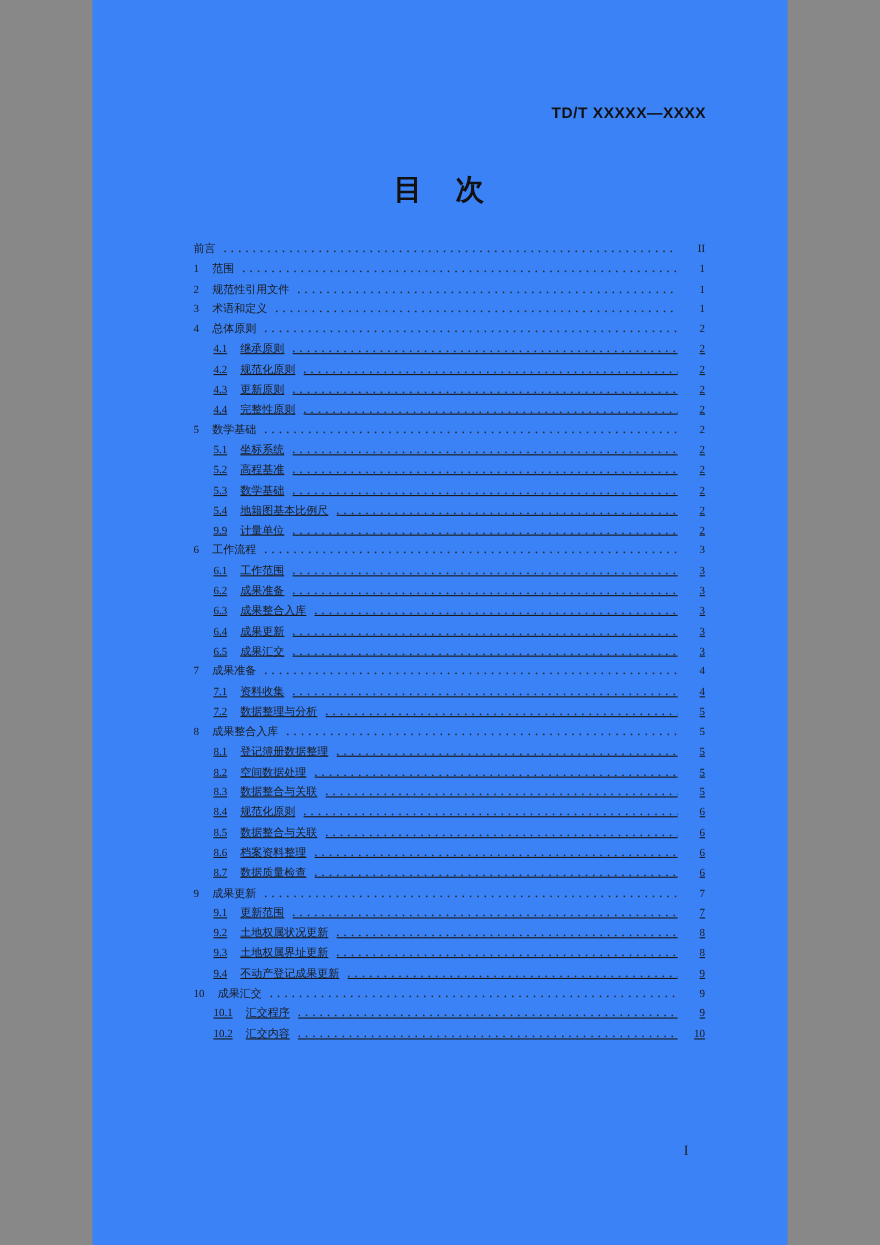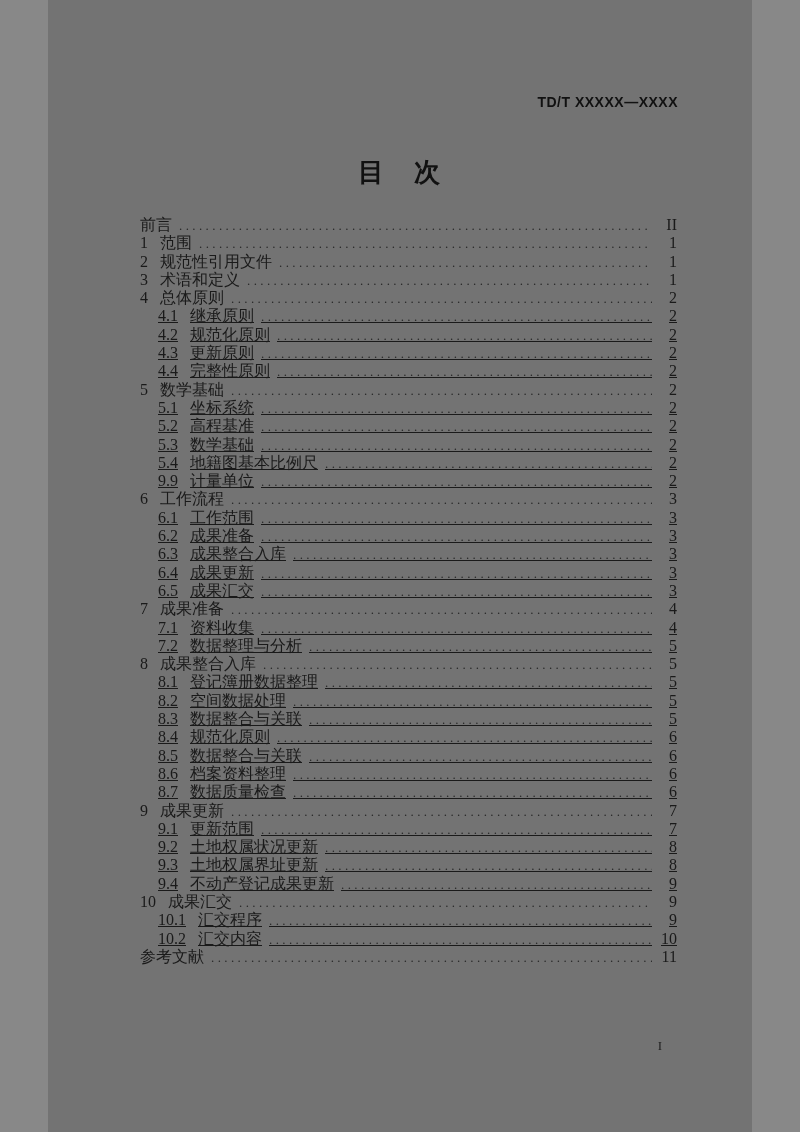--- a/index.html
+++ b/index.html
@@ -1,23 +1,23 @@
 <!DOCTYPE html>
 <html><head>
 <meta charset="utf-8">
 <style>
   html, body { margin: 0; padding: 0; background: #888; }
   * { box-sizing: border-box; }
 
   .page {
     position: relative;
-    width: 704px;
+    width: 632px;
     height: 1132px;
     margin: 0 auto;
-    background: #737373;
+    background: #3b82f6;
     color: #1a1a1a;
     font-family: "Liberation Serif", serif;
     overflow: hidden;
   }
 
   .doc-header {
     position: absolute;
     top: 94px;
     right: 74px;
     font-family: "Liberation Sans", sans-serif;
@@ -46,21 +46,21 @@
     position: absolute;
     top: 216px;
     left: 92px;
     right: 75px;
   }
 
   .toc-row {
     display: flex;
     align-items: baseline;
     height: 18.3px;
-    font-size: 16px;
+    font-size: 10px;
     line-height: 18.3px;
     white-space: nowrap;
   }
   .toc-row.level-1 { padding-left: 18px; text-decoration: underline; }
 
   .toc-num {
     margin-right: 12px;
     font-family: "Liberation Serif", serif;
   }
   .toc-num:empty { display: none; }
@@ -340,23 +340,17 @@
     <span class="toc-label">汇交程序</span>
     <span class="toc-dots"></span>
     <span class="toc-page">9</span>
   </div>
       <div class="toc-row level-1">
     <span class="toc-num">10.2</span>
     <span class="toc-label">汇交内容</span>
     <span class="toc-dots"></span>
     <span class="toc-page">10</span>
   </div>
-      <div class="toc-row level-0">
-
-    <span class="toc-label">参考文献</span>
-    <span class="toc-dots"></span>
-    <span class="toc-page">11</span>
-  </div>
     </div>
 
   <div class="footer-page-number">I</div>
 
 </div>
 
 </body></html>

